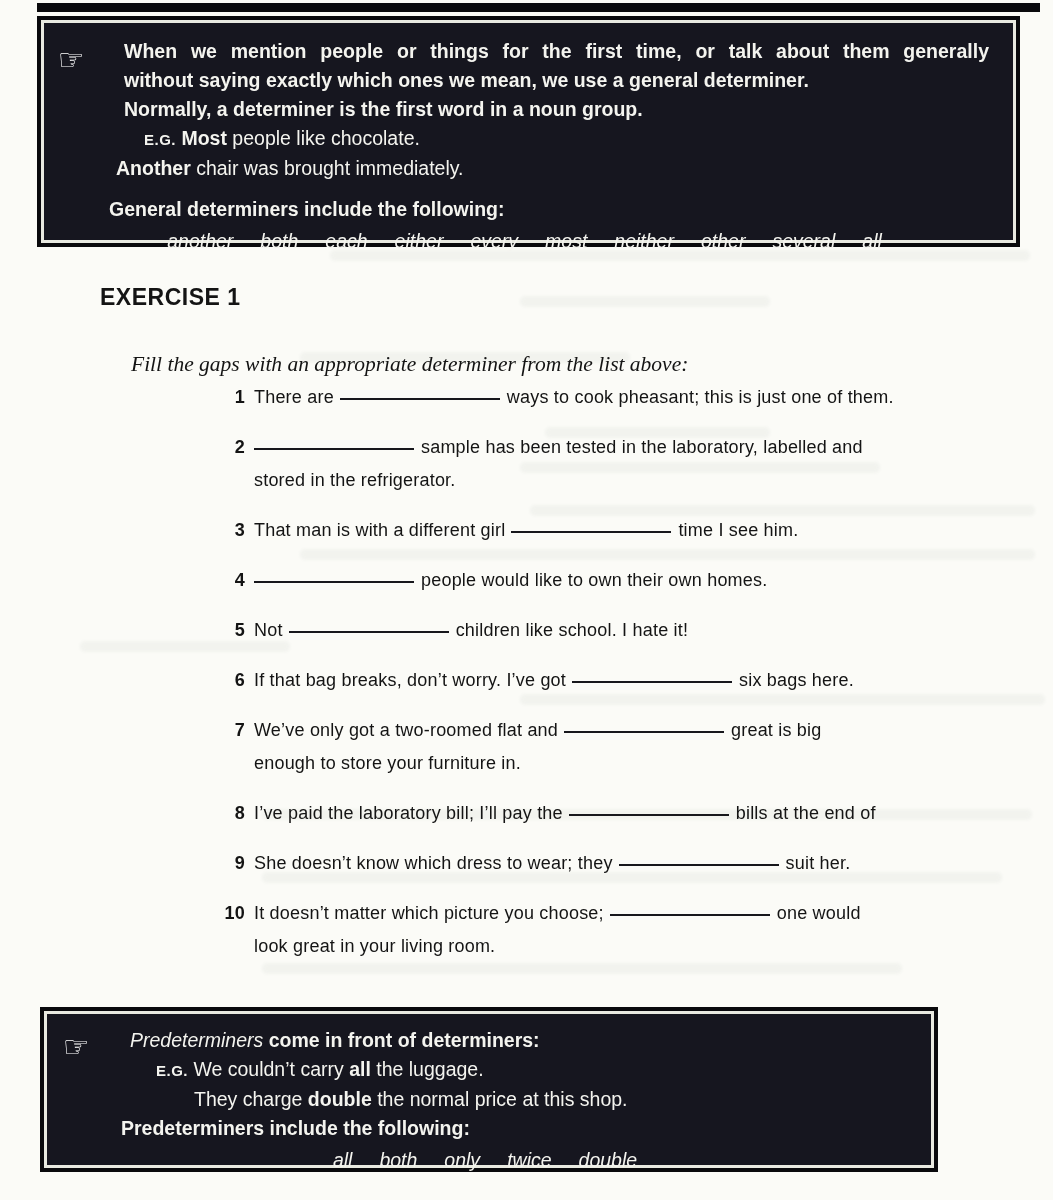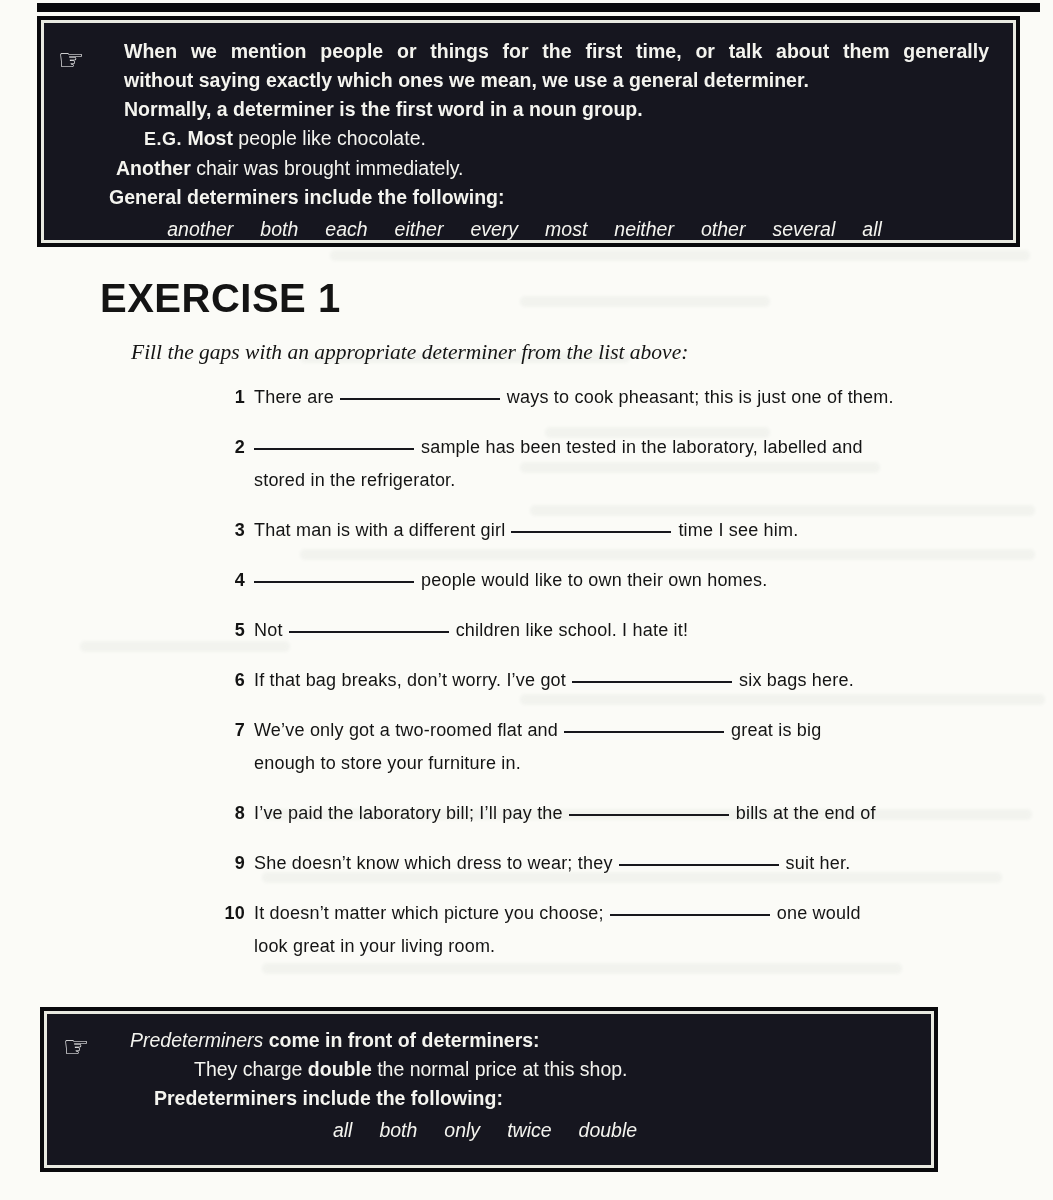--- a/index.html
+++ b/index.html
@@ -13,28 +13,28 @@
          opacity:.06;filter:blur(1.5px);z-index:0;}
   
   .box-outer{position:absolute;background:#0a0a0d;padding:4px;z-index:1;box-sizing:border-box;}
   .box-mid{border:3px solid #e9eae1;height:100%;box-sizing:border-box;}
   .box-inner{background:#16161f;width:100%;height:100%;box-sizing:border-box;
              color:#f4f4ef;font-weight:bold;font-size:19.5px;line-height:29px;position:relative;}
   .top-strip{position:absolute;left:37px;top:3px;width:1003px;height:9px;background:#0a0a0d;z-index:1;}
   .hand{position:absolute;font-family:"DejaVu Sans",sans-serif;font-weight:normal;
         color:#ffffff;font-size:30px;line-height:30px;}
   .justify-line{text-align:justify;text-align-last:justify;}
-  .eg-label{font-size:18px;letter-spacing:.5px;font-weight:bold;}
+  .eg-label{font-size:15px;letter-spacing:.5px;font-weight:bold;}
   .reg{font-weight:normal;}
   .det-list{display:flex;justify-content:center;gap:27px;font-style:italic;
             font-weight:normal;font-size:19.5px;margin-top:3px;}
   
-  .ex-title{position:absolute;left:100px;top:276px;font-size:40px;font-weight:bold;
+  .ex-title{position:absolute;left:100px;top:284px;font-size:23px;font-weight:bold;
             letter-spacing:.5px;z-index:1;text-align:center;}
-  .ex-instruction{position:absolute;left:131px;top:340px;z-index:1;
+  .ex-instruction{position:absolute;left:131px;top:352px;z-index:1;
             font-family:"Liberation Serif",serif;font-style:italic;font-size:21.5px;}
   .items{position:absolute;left:224px;top:381px;width:790px;z-index:1;}
   .item{display:flex;margin-bottom:17px;font-size:18px;line-height:33px;letter-spacing:.2px;}
   .item .num{width:30px;min-width:30px;text-align:right;font-weight:bold;padding-right:9px;box-sizing:border-box;}
   .item .itext{flex:1;}
   .blank{display:inline-block;width:160px;border-bottom:2px solid #17171c;
          height:2px;margin:0 7px 0 6px;position:relative;top:-3px;}
   .blank.first{margin-left:0;}
 </style>
 </head>
@@ -66,21 +66,21 @@
         <div>without saying exactly which ones we mean, we use a general determiner.</div>
         <div>Normally, a determiner is the first word in a noun group.</div>
       </div>
       <div style="margin-left:84px;" class="reg">
         <span class="eg-label">E.G.</span>
         <b>Most</b><span> people like chocolate.</span>
       </div>
       <div style="margin-left:56px;" class="reg">
         <b>Another</b><span> chair was brought immediately.</span>
       </div>
-      <div style="margin-left:49px;">General determiners include the following:</div>
+      <div style="margin-left:49px;margin-top:12px;">General determiners include the following:</div>
       <div class="det-list">
           <span>another</span>
           <span>both</span>
           <span>each</span>
           <span>either</span>
           <span>every</span>
           <span>most</span>
           <span>neither</span>
           <span>other</span>
           <span>several</span>
@@ -159,24 +159,27 @@
     </div>
   </div>
 
 <div class="box-outer" style="left:40px;top:1007px;width:898px;height:165px;">
   <div class="box-mid">
     <div class="box-inner" style="padding:12px 24px 0 16px;">
       <span class="hand" style="left:16px;top:18px;">☞</span>
       <div style="margin-left:67px;">
         <i class="reg">Predeterminers</i><b> come in front of determiners:</b>
       </div>
+      <div style="margin-left:93px;" class="reg">
+        <span class="eg-label">E.G.</span><span> We couldn’t carry </span><b>all</b><span> the luggage.</span>
+      </div>
       <div style="margin-left:131px;" class="reg">
         <span>They charge </span><b>double</b><span> the normal price at this shop.</span>
       </div>
-      <div style="margin-left:91px;">Predeterminers include the following:</div>
+      <div style="margin-left:58px;">Predeterminers include the following:</div>
       <div class="det-list">
           <span>all</span>
           <span>both</span>
           <span>only</span>
           <span>twice</span>
           <span>double</span>
         </div>
     </div>
   </div>
 </div>

